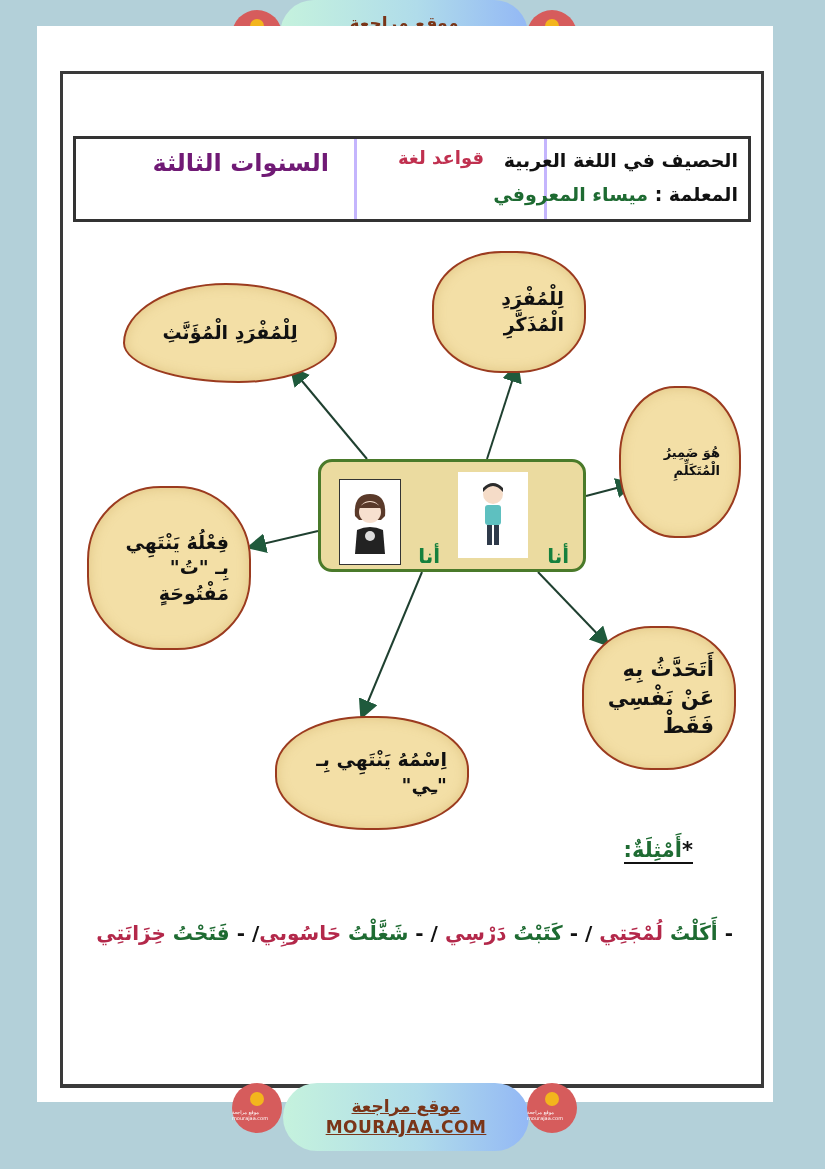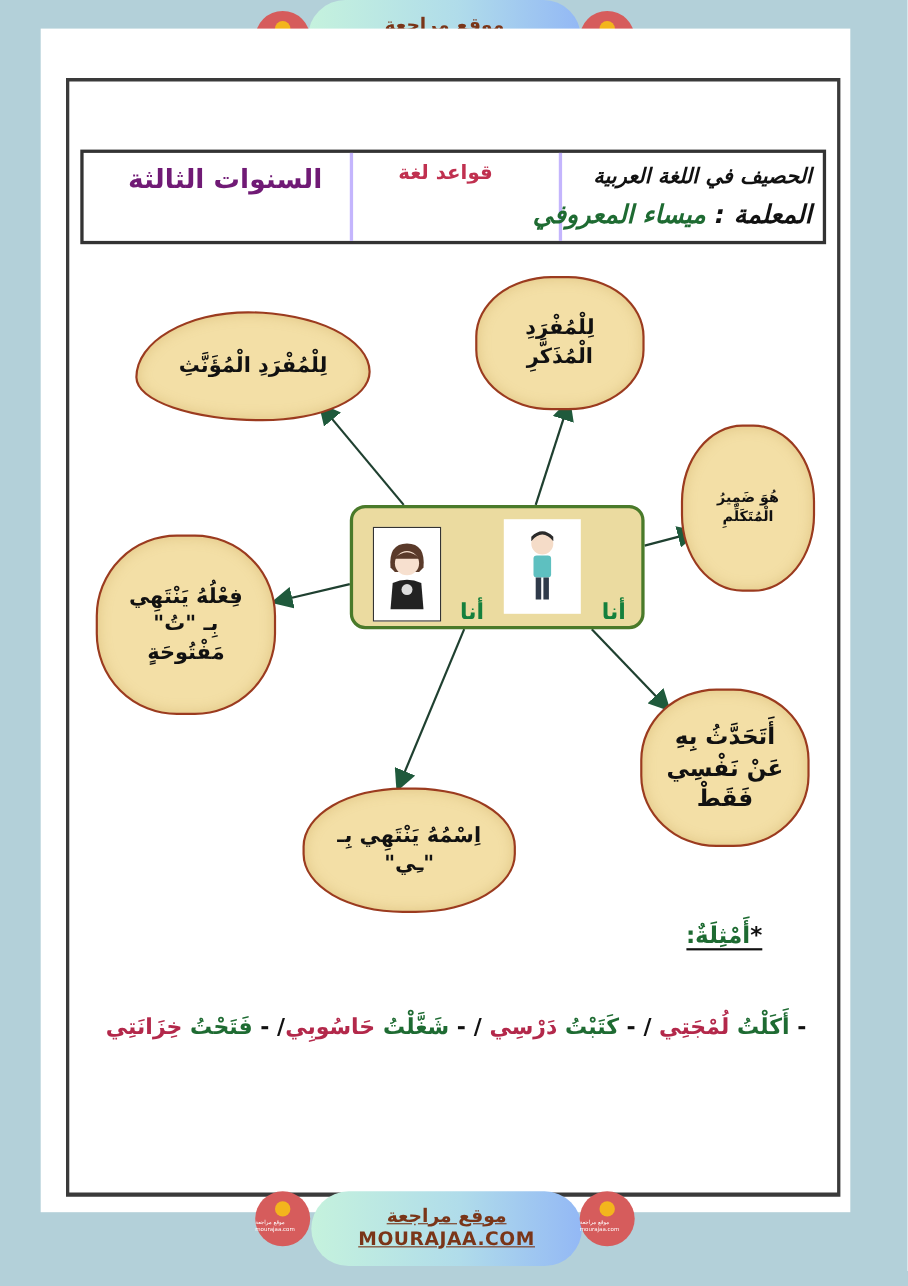--- a/index.html
+++ b/index.html
@@ -16,33 +16,33 @@
     position:absolute; left:23px; top:45px; width:704px; height:1017px;
     border:3px solid #3a3a3a; border-top-width:3px; border-bottom-width:4px;
     box-sizing:border-box;
   }
   .header-table {
     position:absolute; left:13px; top:60px; width:678px; height:86px;
     border:3px solid #333; box-sizing:border-box; display:flex; flex-direction:row-reverse;
   }
   .hcell { box-sizing:border-box; border-left:3px solid #c4b5fd; position:relative; }
   .hcell:last-child { border-left:none; }
-  .hcell-1 { width:240px;font-style:italic; }
+  .hcell-1 { width:204px; }
   .hcell-2 { width:190px; }
   .hcell-3 { flex:1; }
   .htext { position:absolute; right:10px; font-weight:bold; direction:rtl; white-space:nowrap; }
   .htitle { top:10px; font-size:19px; color:#111; }
-  .hteacher { top:44px; font-size:23px; color:#111; }
+  .hteacher { top:44px; font-size:19px; color:#111; }
   .hteacher .name { color:#1e6b32; }
   .hsubject { top:8px; right:60px; font-size:18px; color:#c0304f; }
   .hlevel { top:10px; right:25px; font-size:24px; color:#701a75; }
 
   .cloud {
     position:absolute; background:#f3dfa6; border:2px solid #9b3b1f;
-    display:flex; align-items:center; justify-content:center; text-align:center;
+    display:flex; align-items:center; justify-content:center; 
     direction:rtl; font-weight:bold; color:#111; line-height:1.35;
     box-shadow: inset 0 0 12px rgba(190,150,70,.35);
   }
   .cloud-1 { left:86px;  top:257px; width:210px; height:96px; border-radius:48% 52% 46% 54% / 60% 55% 45% 40%; font-size:19px; }
   .cloud-2 { left:395px; top:225px; width:150px; height:118px; border-radius:45%; font-size:19px; }
   .cloud-3 { left:582px; top:360px; width:118px; height:148px; border-radius:46%; font-size:13px; }
   .cloud-4 { left:50px;  top:460px; width:160px; height:160px; border-radius:45%; font-size:19px; }
   .cloud-5 { left:238px; top:690px; width:190px; height:110px; border-radius:47%; font-size:19px; }
   .cloud-6 { left:545px; top:600px; width:150px; height:140px; border-radius:45%; font-size:21px; }
 

